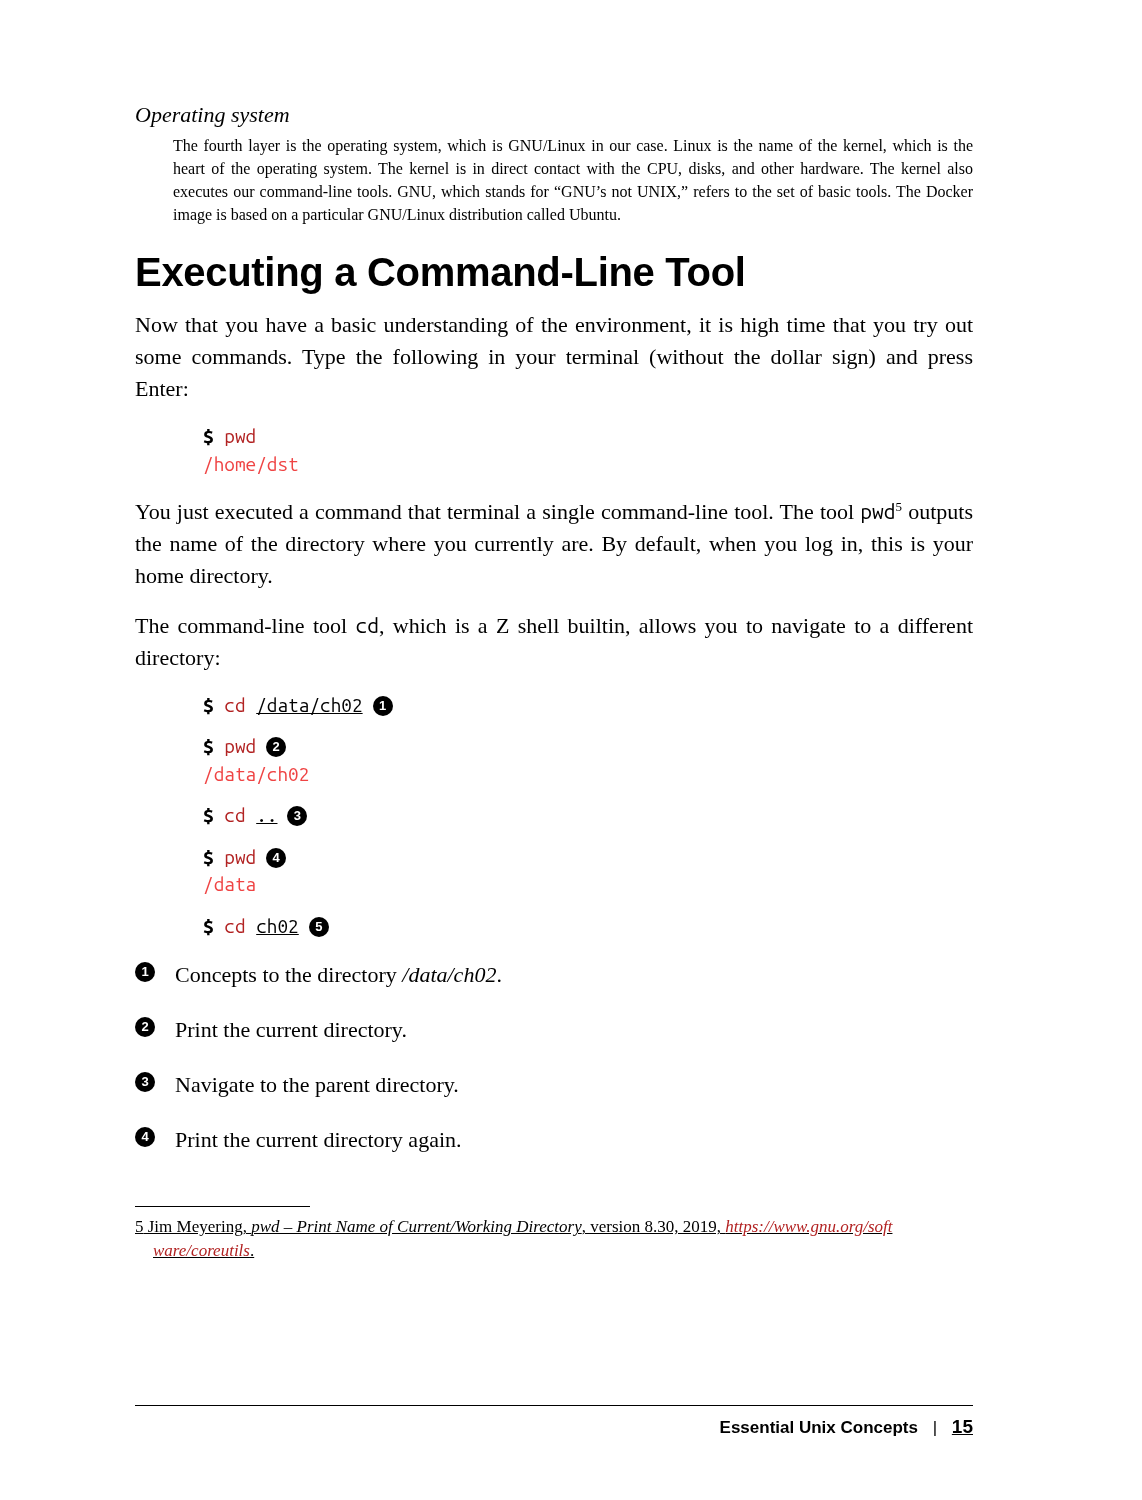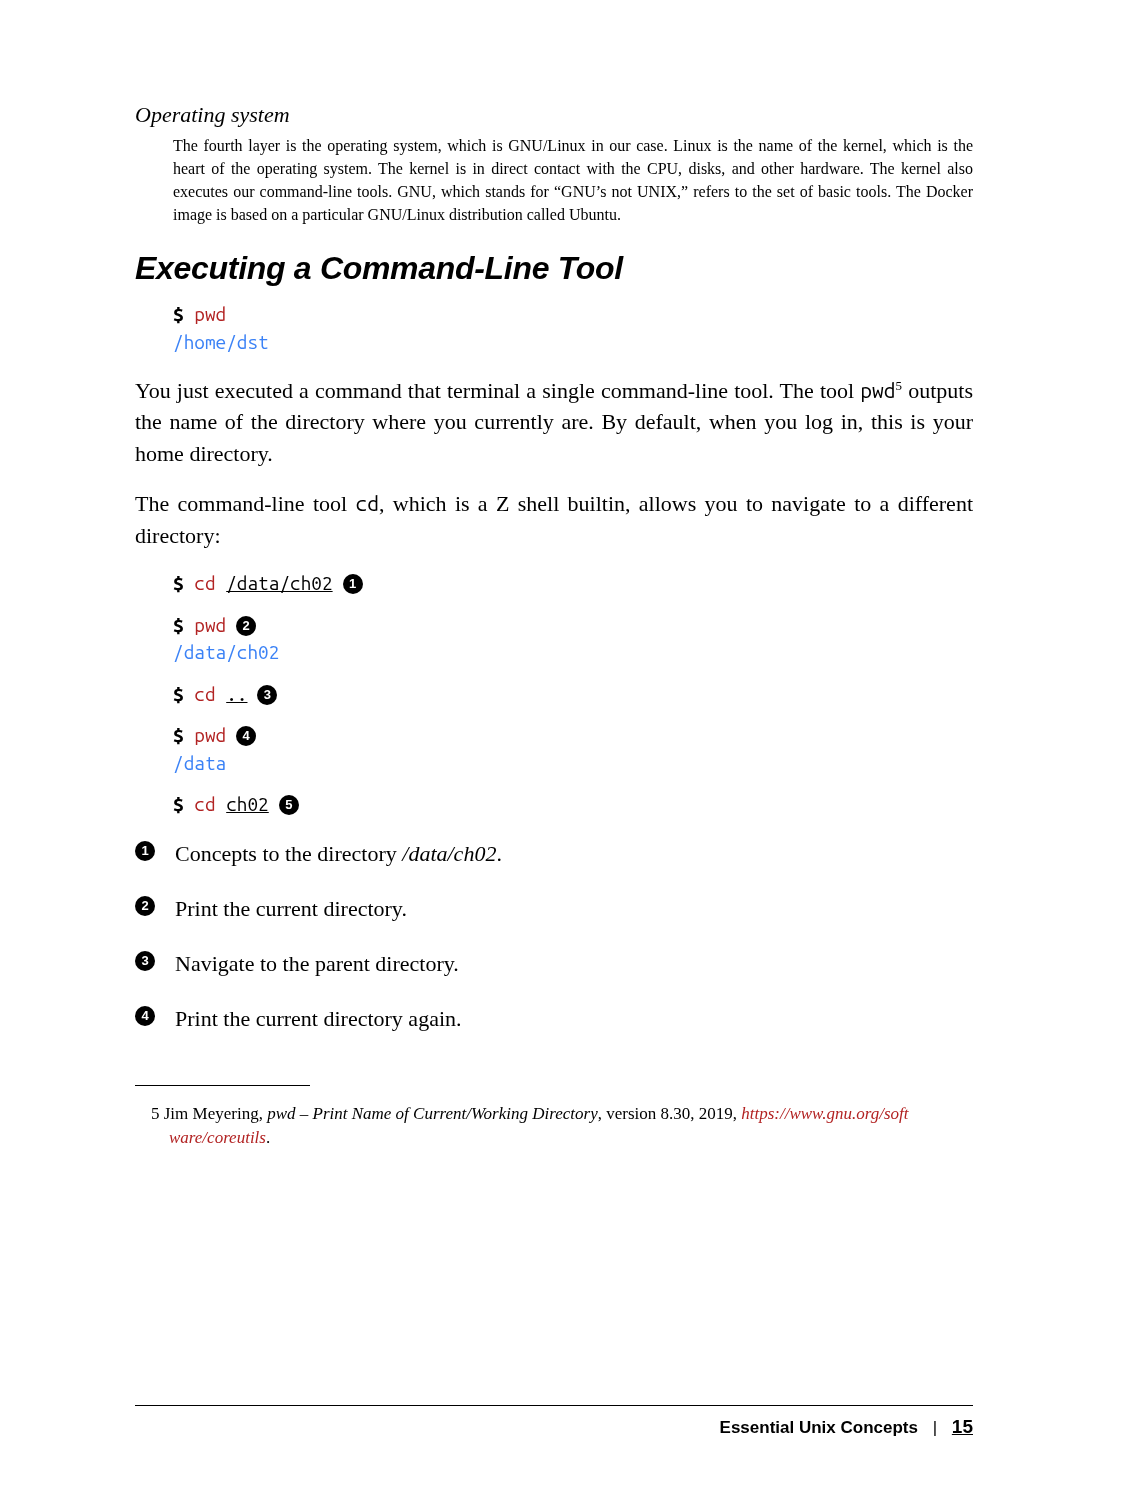--- a/index.html
+++ b/index.html
@@ -25,42 +25,41 @@
     }
     .dl-def {
       font-size: 16px;
       line-height: 1.45;
       text-align: justify;
       margin: 0 0 22px 38px;
     }
     h2.section {
       font-family: "Myriad Pro", "Helvetica Neue", Arial, sans-serif;
       font-weight: 700;
-      font-size: 32px;
+      font-size: 40px;
       margin: 24px 0 14px 0;
       letter-spacing: -0.3px;
-      font-style: italic;
     }
     p.body {
       font-size: 22px;
       line-height: 1.45;
       text-align: justify;
       margin: 0 0 18px 0;
     }
     .codeblock {
       font-family: "Ubuntu Mono", Consolas, Menlo, monospace;
       font-size: 19px;
       line-height: 1.45;
       margin: 8px 0 18px 38px;
       white-space: pre;
     }
     .codeblock .prompt { font-weight: 700; color: #000; }
     .codeblock .cmd { color: #b22222; }
     .codeblock .arg { text-decoration: underline; color:#000; }
-    .codeblock .out { color: #3b82f6; }
+    .codeblock .out { color: #ef4444; }
     .code-inline {
       font-family: "Ubuntu Mono", Consolas, Menlo, monospace;
       font-size: 21px;
     }
     .sup { font-size: 13px; vertical-align: super; }
     .callout {
       display: inline-block;
       width: 20px; height: 20px;
       border-radius: 50%;
       background: #000; color: #fff;
@@ -100,54 +99,56 @@
     .italic { font-style: italic; }
     .footnote-rule {
       border: none;
       border-top: 1px solid #000;
       width: 175px;
       margin: 50px 0 8px 0;
     }
     .footnote {
       font-size: 17px;
       line-height: 1.4;
-      margin: 16px;
+      margin: 0;
       padding-left: 18px;
       text-indent: -18px;
+      text-decoration: underline;
     }
     .footnote .fn-num { font-size: 17px; }
     .footnote .link { color: #b22222; font-style: italic; }
     .footer {
       position: absolute;
       left: 135px; right: 135px;
       bottom: 62px;
       border-top: 1px solid #000;
       padding-top: 10px;
       text-align: right;
       font-family: "Myriad Pro", "Helvetica Neue", Arial, sans-serif;
       font-size: 17px;
     }
     .footer .section-name { font-weight: 700; padding-left: 12px; }
     .footer .sep { margin: 0 10px; }
     .footer .page-num { font-weight: 700; font-size: 19px; text-decoration: underline; }
-    .cb-row { display:block; }
+    .cb-row { display:block;margin-left:30px; }
     .cb-gap { height: 14px; }
   </style>
 </head>
 <body>
 
 <div class="page">
 
   <div>
     <p class="dl-term">Operating system</p>
     <p class="dl-def">The fourth layer is the operating system, which is GNU/Linux in our case. Linux is the name of the kernel, which is the heart of the operating system. The kernel is in direct contact with the CPU, disks, and other hardware. The kernel also executes our command-line tools. GNU, which stands for “GNU’s not UNIX,” refers to the set of basic tools. The Docker image is based on a particular GNU/Linux distribution called Ubuntu.</p>
   </div>
 
   <h2 class="section">Executing a Command-Line Tool</h2>
 
+  <p class="body">Now that you have a basic understanding of the environment, it is high time that you try out some commands. Type the following in your terminal (without the dollar sign) and press Enter:</p>
 
   <div class="codeblock"><span class="cb-row"><span class="prompt">$ </span><span class="cmd">pwd</span></span><span class="cb-row out">/home/dst</span></div>
 
   <p class="body"><span>You just executed a command that terminal a single command-line tool. The tool </span><span class="code-inline">pwd</span><span class="sup">5</span><span> outputs the name of the directory where you currently are. By default, when you log in, this is your home directory.</span></p>
 
   <p class="body"><span>The command-line tool </span><span class="code-inline">cd</span><span>, which is a Z shell builtin, allows you to navigate to a different directory:</span></p>
 
   <div class="codeblock"><span class="cb-row"><span class="prompt">$ </span><span class="cmd">cd </span><span class="arg">/data/ch02</span><span class="callout">1</span></span><span class="cb-gap cb-row"></span><span class="cb-row"><span class="prompt">$ </span><span class="cmd">pwd</span><span class="callout">2</span></span><span class="cb-row out">/data/ch02</span><span class="cb-gap cb-row"></span><span class="cb-row"><span class="prompt">$ </span><span class="cmd">cd </span><span class="arg">..</span><span class="callout">3</span></span><span class="cb-gap cb-row"></span><span class="cb-row"><span class="prompt">$ </span><span class="cmd">pwd</span><span class="callout">4</span></span><span class="cb-row out">/data</span><span class="cb-gap cb-row"></span><span class="cb-row"><span class="prompt">$ </span><span class="cmd">cd </span><span class="arg">ch02</span><span class="callout">5</span></span></div>
 
   <ol class="callout-list">

